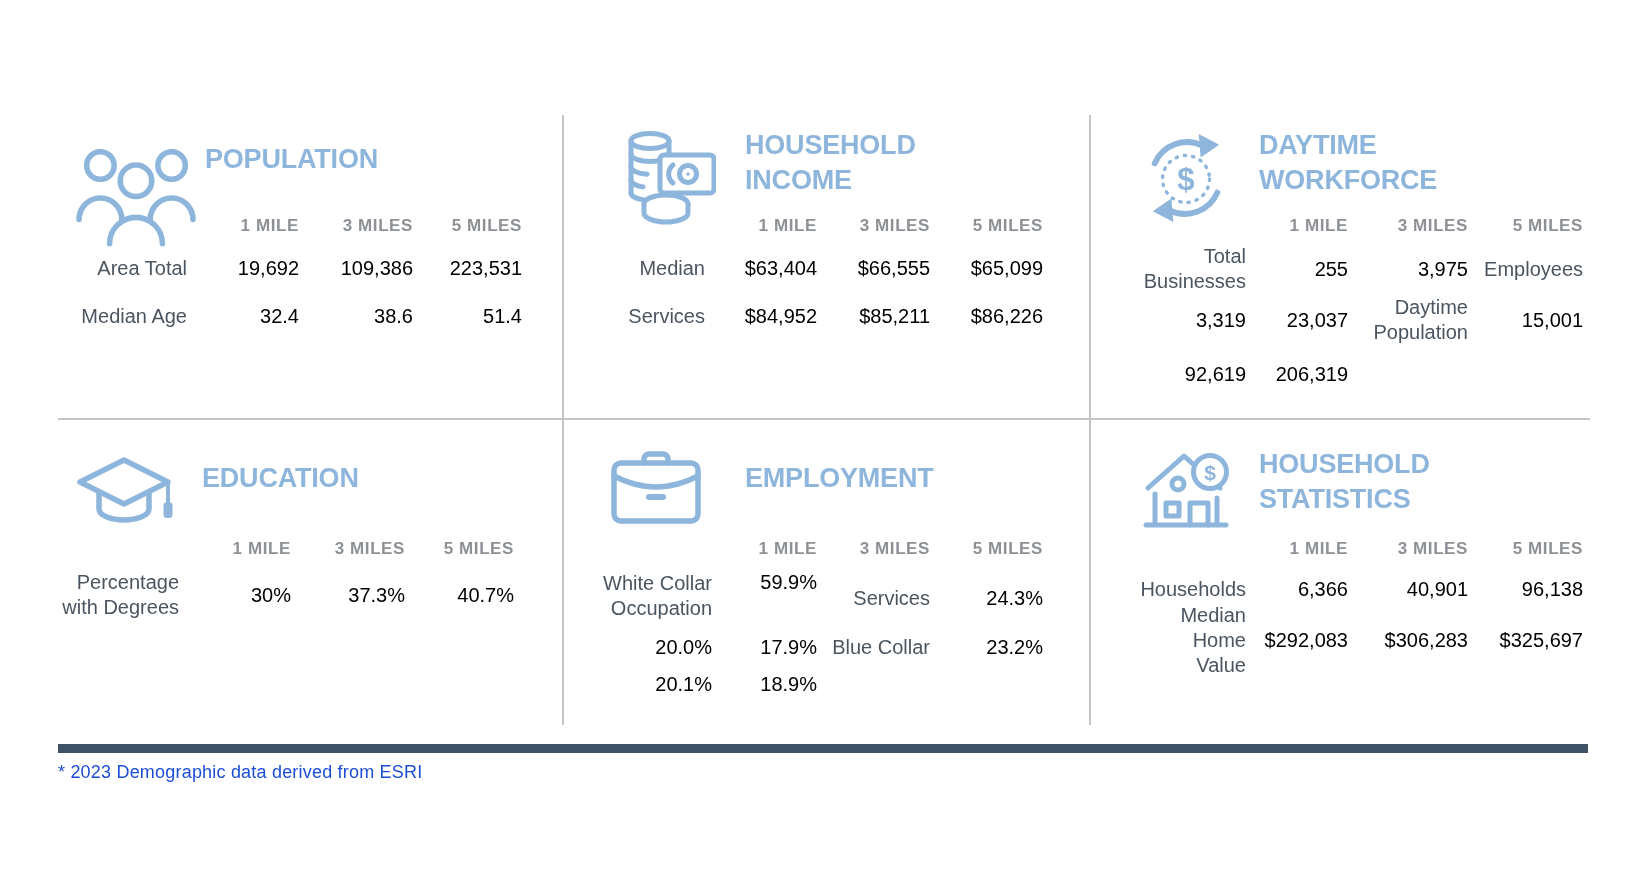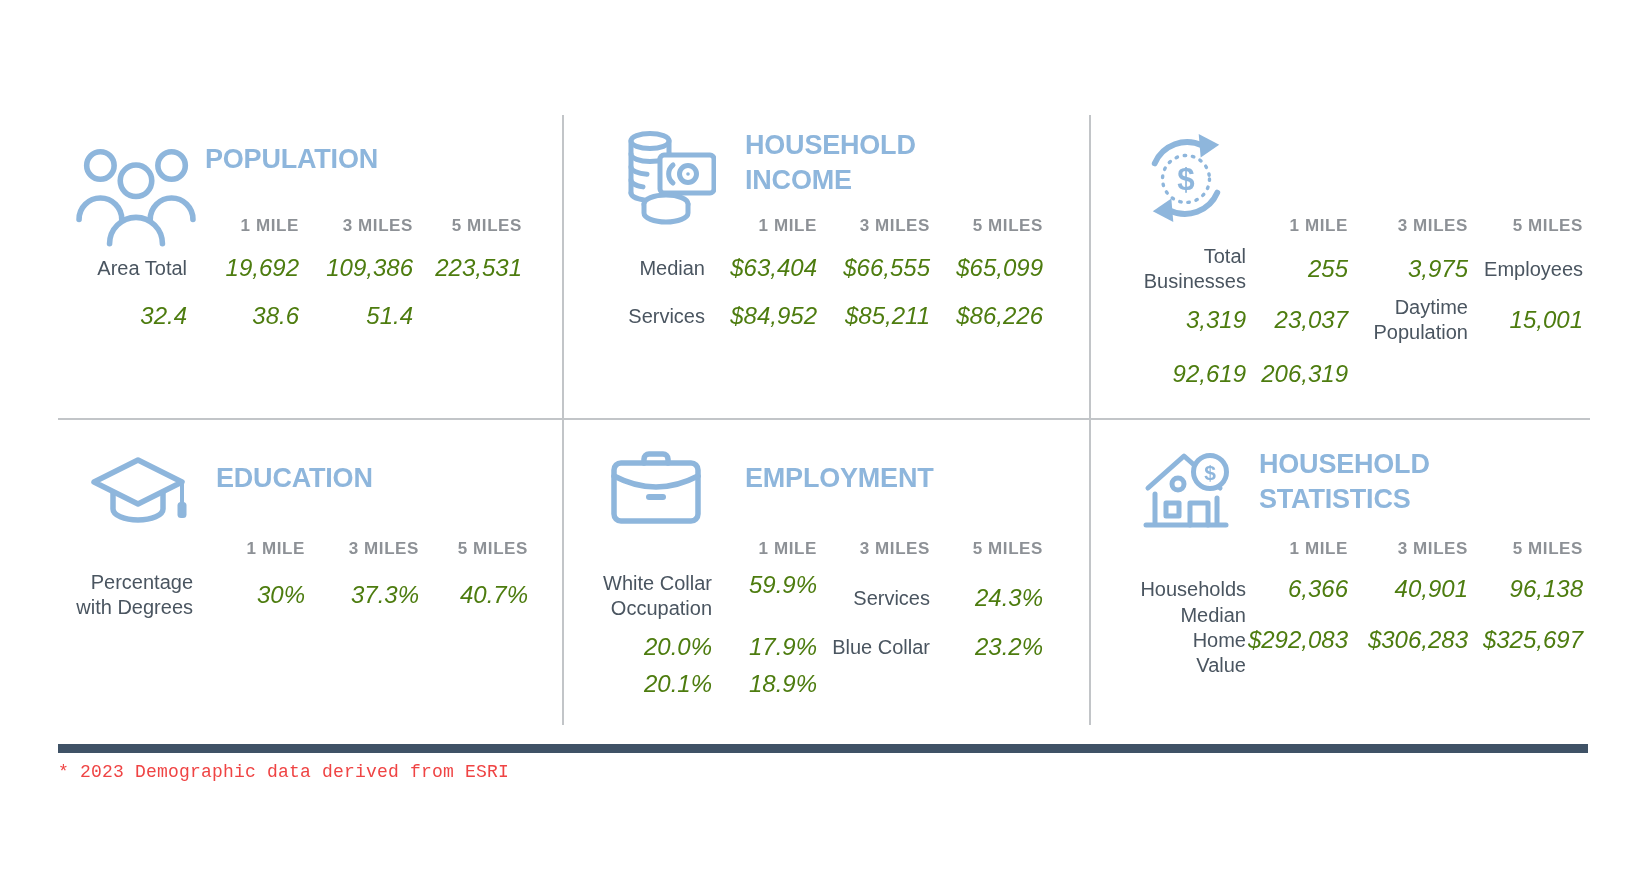--- a/index.html
+++ b/index.html
@@ -16,23 +16,23 @@
   .panel { position:absolute; }
   .panel-title { position:absolute; font-size:27px; font-weight:bold; color:#8eb6dc; line-height:35px; letter-spacing:-0.2px; white-space:nowrap; }
   .icon { position:absolute; color:#8eb6dc; }
   .icon svg { width:100%; height:100%; display:block; }
 
   .panel-table { position:absolute; left:0; display:grid; }
   .cell { display:flex; justify-content:flex-end; align-items:center; text-align:right; }
   .cell.start { align-items:flex-start; padding-top:4px; }
   .dist-header { font-size:17px; font-weight:bold; color:#8d9196; letter-spacing:0.6px; white-space:nowrap; }
   .stat-label { font-size:20px; color:#4a5560; line-height:25px; }
-  .stat-value { font-size:24px; color:#4d7c0f; white-space:nowrap;font-style:italic; }
-
-  .footer-note { position:absolute; font-size:18px; color:#ef4444; letter-spacing:0.2px;font-family:Liberation Mono, monospace; }
+  .stat-value { font-size:20px; color:#000000; white-space:nowrap; }
+
+  .footer-note { position:absolute; font-size:18px; color:#1d4ed8; letter-spacing:0.2px; }
 </style>
 </head>
 <body>
 
 <div id="canvas">
 
   <div class="v-divider" style="left:562px; top:115px; height:610px;"></div>
   <div class="v-divider" style="left:1089px; top:115px; height:610px;"></div>
   <div class="h-divider" style="left:58px; top:418px; width:1532px;"></div>
 
@@ -54,20 +54,21 @@
       <div class="cell"></div>
       <div class="cell dist-header">1 MILE</div>
       <div class="cell dist-header">3 MILES</div>
       <div class="cell dist-header">5 MILES</div>
 
       <div class="cell stat-label">Area Total</div>
       <div class="cell stat-value">19,692</div>
       <div class="cell stat-value">109,386</div>
       <div class="cell stat-value">223,531</div>
 
+      <div class="cell stat-label">Median Age</div>
       <div class="cell stat-value">32.4</div>
       <div class="cell stat-value">38.6</div>
       <div class="cell stat-value">51.4</div>
     </div>
   </div>
 
   <div class="panel" style="left:600px; top:130px; width:443px; height:280px;">
     <div class="icon" style="left:24px; top:-2px; width:92px; height:98px;">
       <svg viewBox="0 0 92 96" fill="none" stroke="currentColor" stroke-width="5" stroke-linecap="round">
         <ellipse cx="26" cy="12" rx="19" ry="7.5"></ellipse>
@@ -111,20 +112,24 @@
     <div class="icon" style="left:0px; top:0px; width:88px; height:96px;">
       <svg viewBox="0 0 90 96" fill="none" stroke="currentColor" stroke-width="5" stroke-linecap="round">
         <circle cx="45" cy="49" r="24" stroke-width="3.5" stroke-dasharray="1.5 7"></circle>
         <text x="45" y="60" font-size="32" font-weight="bold" fill="currentColor" stroke="none" text-anchor="middle" font-family="inherit">$</text>
         <path d="M13 33 A36 36 0 0 1 62 15" stroke-width="6"></path>
         <polygon points="58,3 79,14 60,27" fill="currentColor" stroke="none"></polygon>
         <path d="M77 63 A36 36 0 0 1 28 81" stroke-width="6"></path>
         <polygon points="32,93 11,82 30,69" fill="currentColor" stroke="none"></polygon>
       </svg>
     </div>
+    <div class="panel-title" style="left:117px; top:-2px;">
+      <div>DAYTIME</div>
+      <div>WORKFORCE</div>
+    </div>
     <div class="panel-table" style="top:78px; width:441px; grid-template-columns:104px 102px 120px 115px; grid-template-rows:36px 50px 52px 56px;">
       <div class="cell"></div>
       <div class="cell dist-header">1 MILE</div>
       <div class="cell dist-header">3 MILES</div>
       <div class="cell dist-header">5 MILES</div>
 
       <div class="cell stat-label">Total Businesses</div>
       <div class="cell stat-value">255</div>
       <div class="cell stat-value">3,975</div>
 
@@ -132,21 +137,21 @@
       <div class="cell stat-value">3,319</div>
       <div class="cell stat-value">23,037</div>
 
       <div class="cell stat-label">Daytime Population</div>
       <div class="cell stat-value">15,001</div>
       <div class="cell stat-value">92,619</div>
       <div class="cell stat-value">206,319</div>
     </div>
   </div>
 
-  <div class="panel" style="left:64px; top:435px; width:464px; height:240px;">
+  <div class="panel" style="left:50px; top:435px; width:464px; height:240px;">
     <div class="icon" style="left:22px; top:10px; width:104px; height:94px;">
       <svg viewBox="0 0 104 92" fill="none" stroke="currentColor" stroke-width="5.5" stroke-linecap="round" stroke-linejoin="round">
         <path d="M27 47 v16 a25 11 0 0 0 50 0 v-16"></path>
         <path d="M8 36 L52 14 L96 36 L52 58 Z" fill="#ffffff"></path>
         <path d="M96 38 v18" stroke-width="4"></path>
         <rect x="91.5" y="56" width="9" height="16" rx="3.5" fill="currentColor" stroke="none"></rect>
       </svg>
     </div>
     <div class="panel-title" style="left:152px; top:26px;">
       <div>EDUCATION</div>

